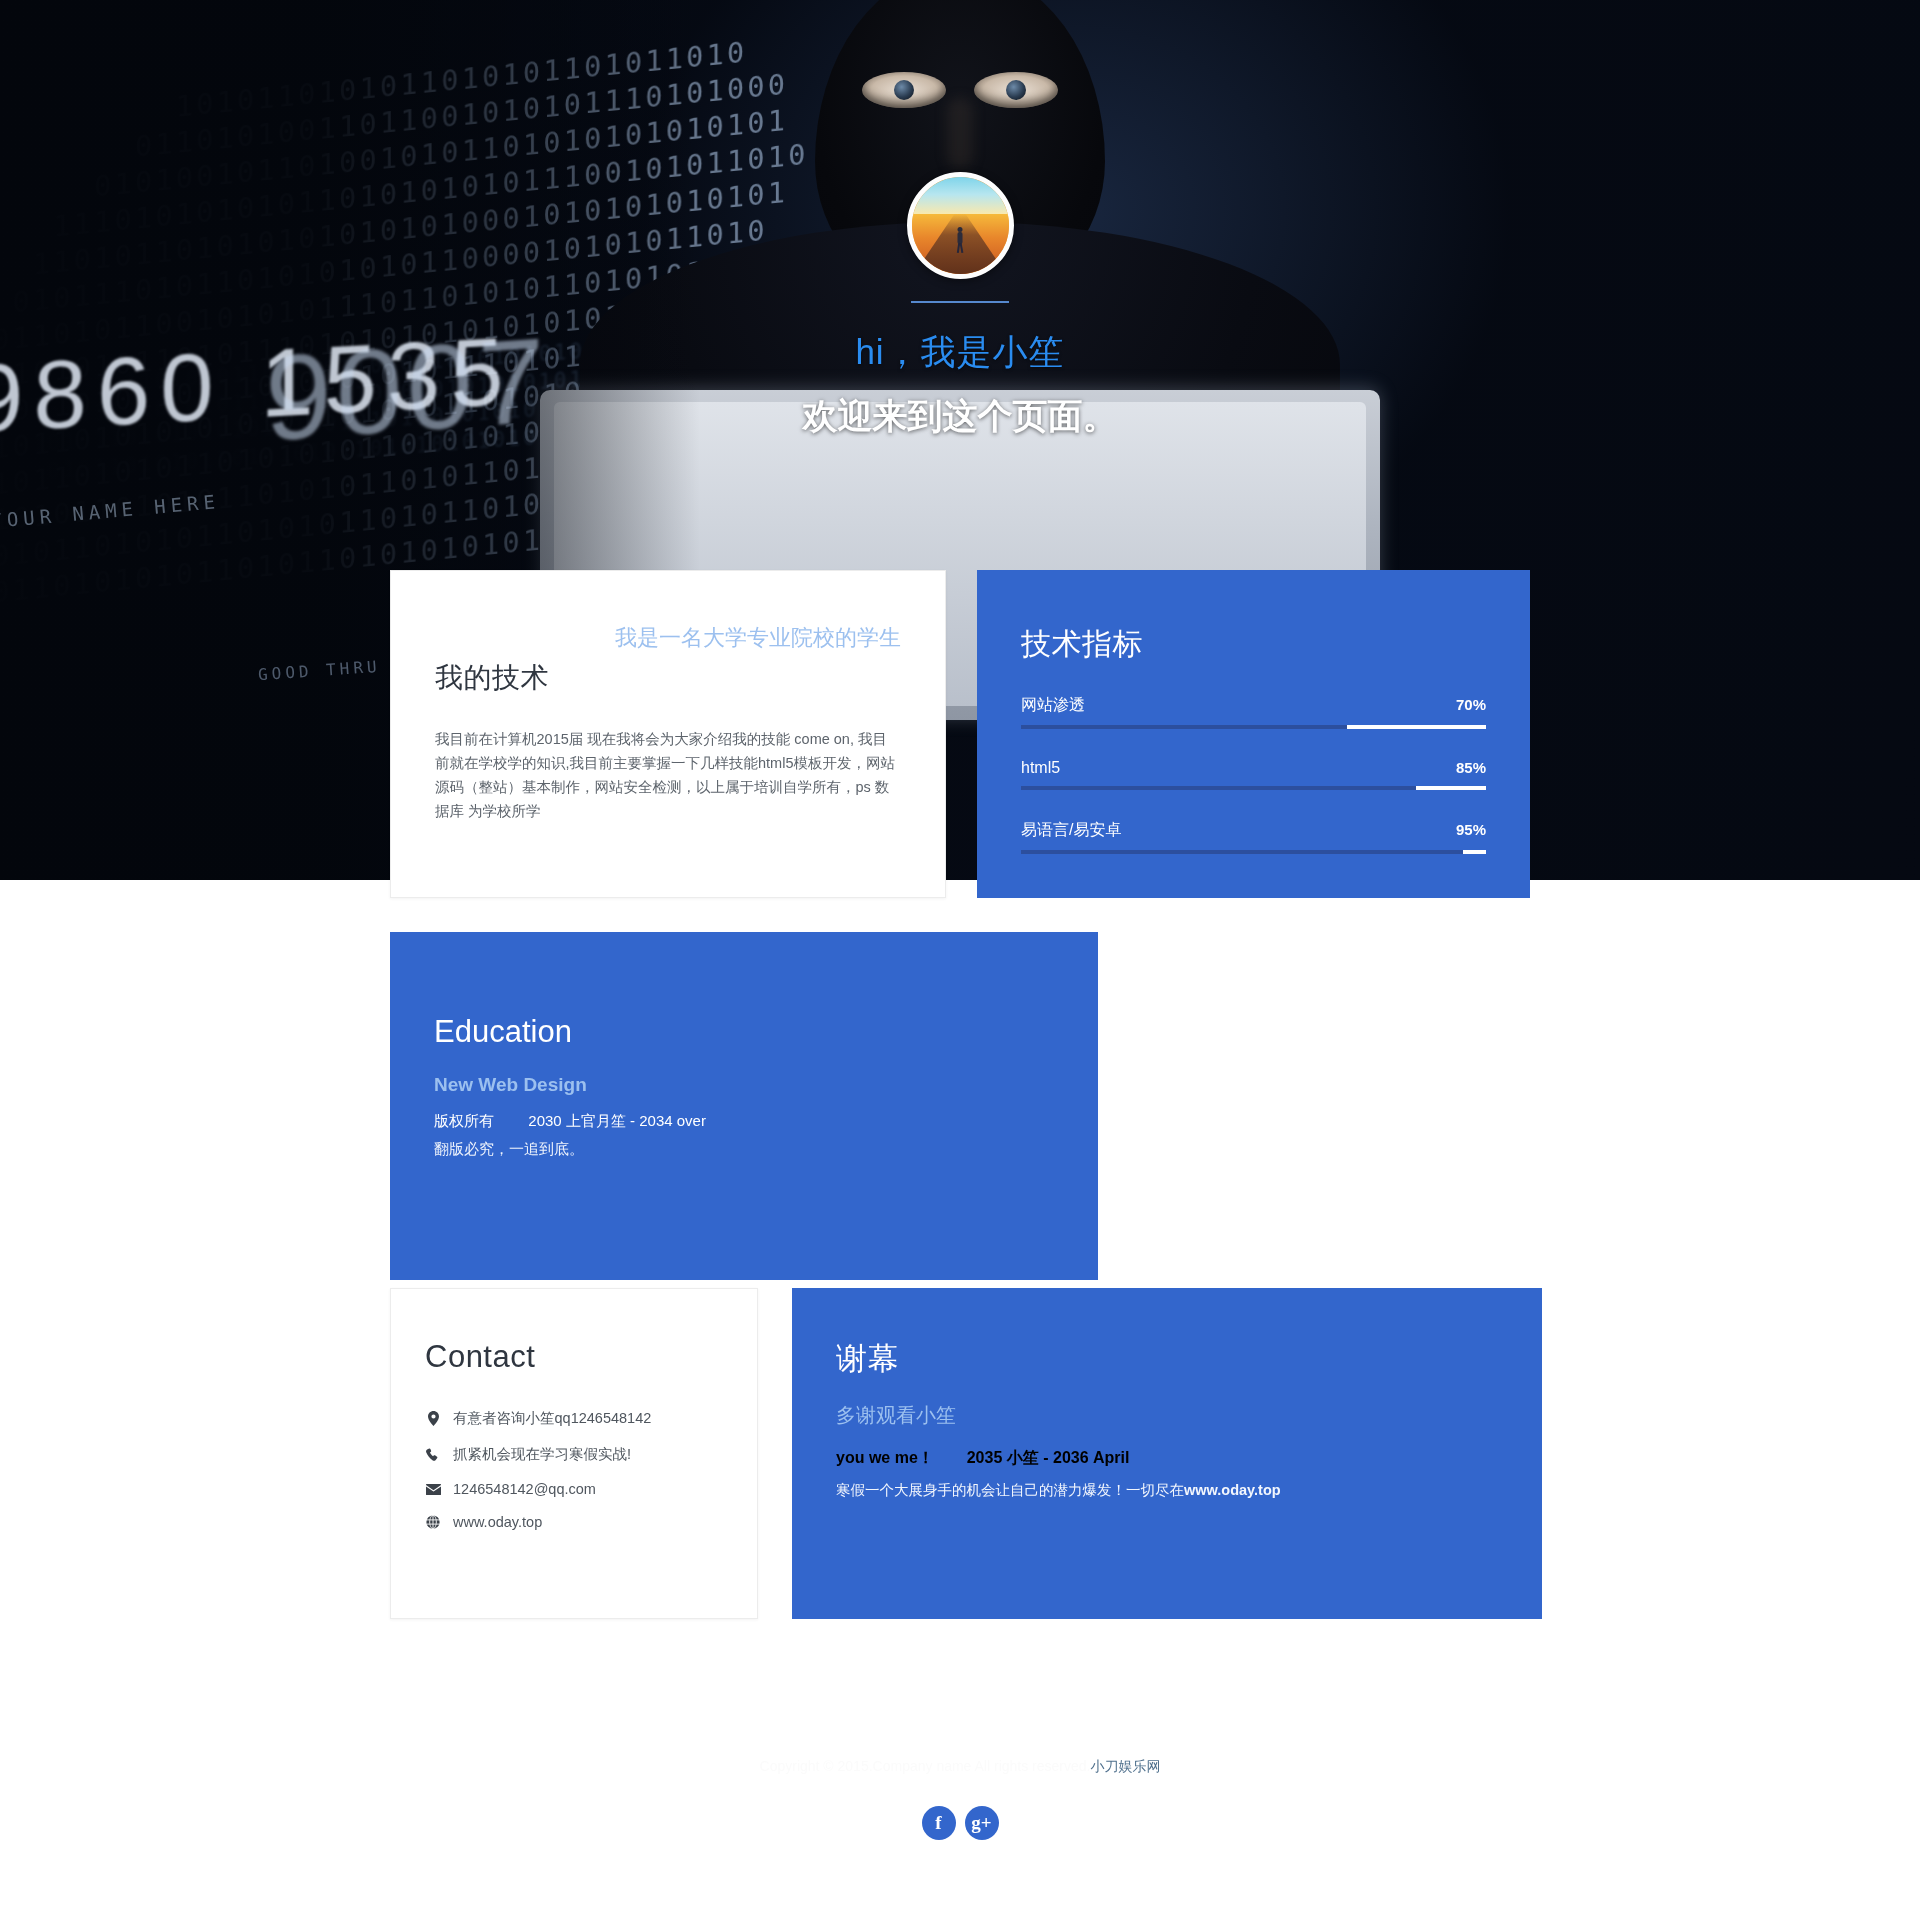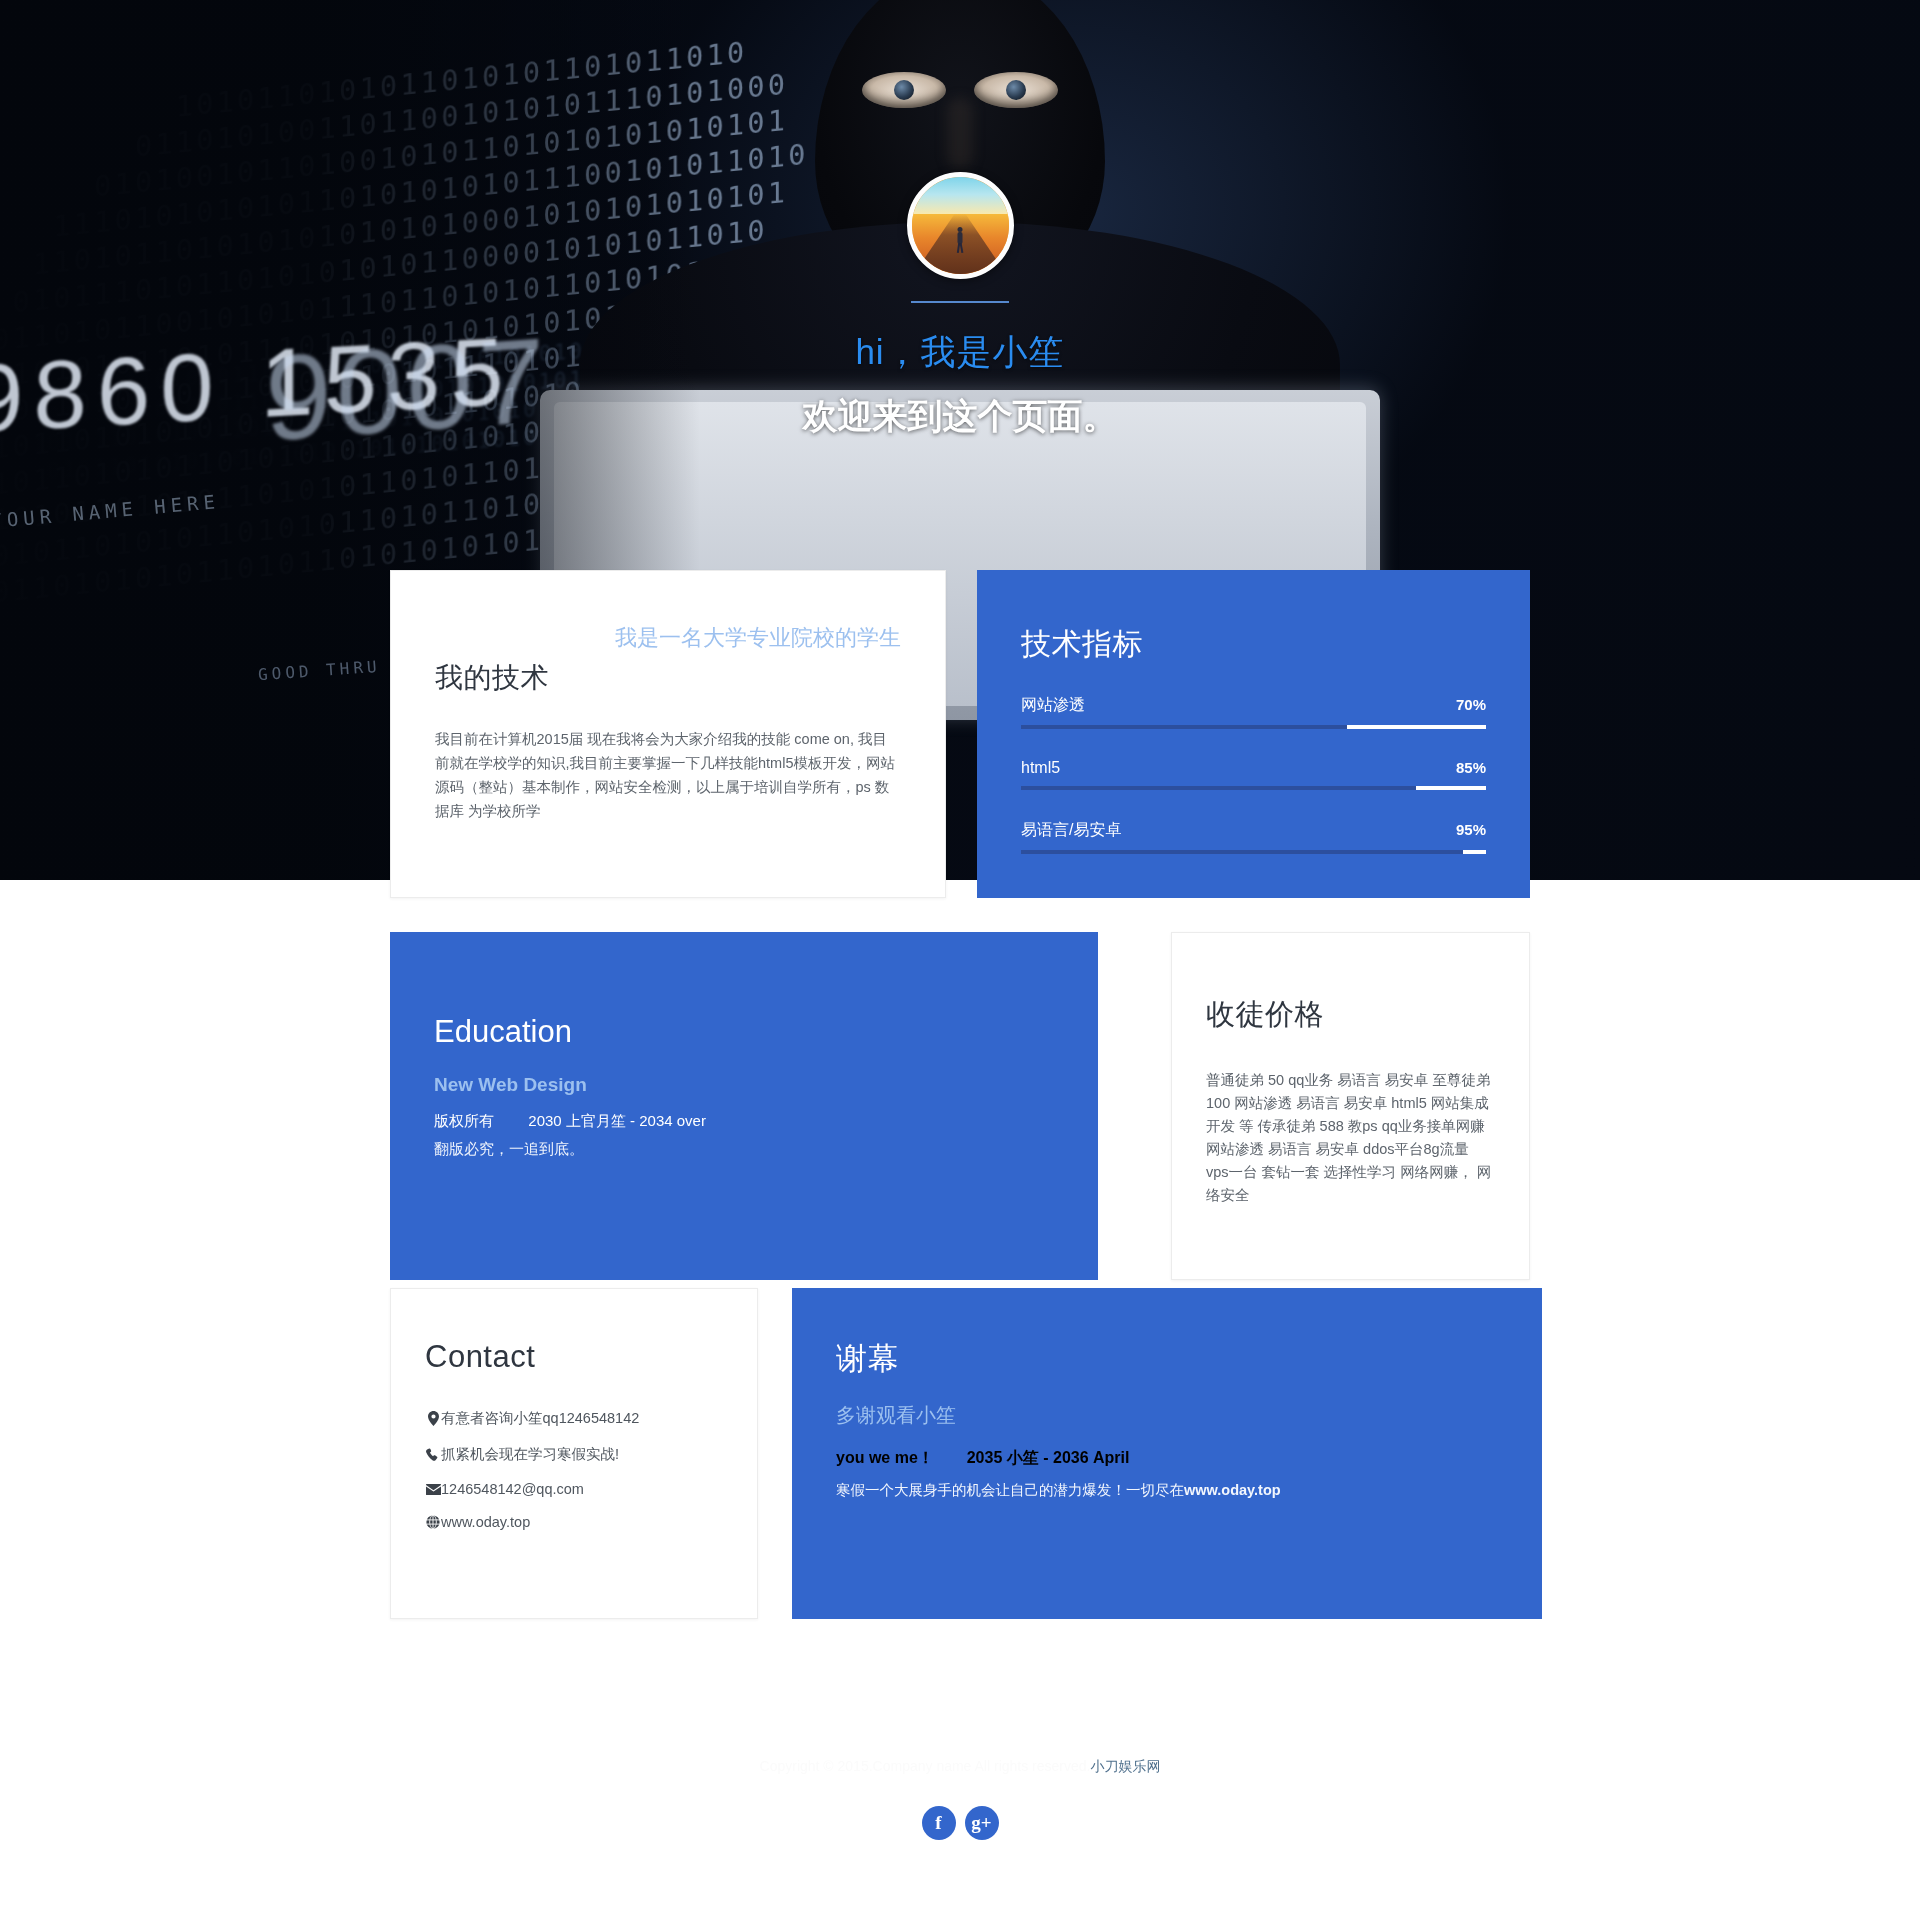--- a/index.html
+++ b/index.html
@@ -221,21 +221,21 @@
   .metric-fill { position:absolute; left:0; top:0; height:4px; background:#2c4f9e; }
 
   
   .edu-sub { margin-top:24px; font-size:19px; color:#9cc0ef; font-weight:700; }
   .edu-line1 { margin-top:16px; font-size:15px; color:#ffffff; }
   .edu-line1 b { font-weight:400; }
   .edu-line2 { margin-top:9px; font-size:15px; color:#eef3fc; }
 
   
   .contact-list { margin-top:34px; }
-  .contact-row { display:flex; align-items:center; margin-bottom:17px; font-size:14.5px; color:#4f565e; }
+  .contact-row { display:flex; align-items:center; gap:12px; margin-bottom:17px; font-size:14.5px; color:#4f565e; }
   .contact-row .ci { width:16px; display:flex; justify-content:center; color:#3b4149; }
   .contact-row .ci svg { display:block; }
 
   
   .th-sub { margin-top:22px; font-size:20px; color:#9cc0ef; }
   .th-line1 { margin-top:19px; font-size:16px; color:#000000; font-weight:700; }
   .th-line2 { margin-top:12px; font-size:14.5px; color:#f2f6fd; }
   .th-line2 b { font-weight:700; }
 
   
@@ -374,26 +374,20 @@
       <div class="edu-sub">New Web Design</div>
       <div class="edu-line1">
         <span>版权所有</span>
         <span style="display:inline-block;width:26px;"></span>
         <b>2030 上官月笙 - 2034 over</b>
       </div>
       <div class="edu-line2">翻版必究，一追到底。</div>
     </div>
   </div>
 
-  <div class="card card-white" id="pricing-card">
-    <div style="padding:62px 34px 0 34px;">
-      <h2 class="h2-dark" style="font-size:29px;">收徒价格</h2>
-      <p class="body-dark2">普通徒弟 50 qq业务 易语言 易安卓 至尊徒弟 100 网站渗透 易语言 易安卓 html5 网站集成开发 等 传承徒弟 588 教ps qq业务接单网赚 网站渗透 易语言 易安卓 ddos平台8g流量 vps一台 套钻一套 选择性学习 网络网赚， 网络安全</p>
-    </div>
-  </div>
 
   <div class="card card-white" id="contact-card">
     <div style="padding:50px 34px 0 34px;">
       <h2 class="h2-dark" style="font-size:31px;">Contact</h2>
       <div class="contact-list">
 
         <div class="contact-row">
           <span class="ci">
             <svg width="11" height="15" viewBox="0 0 11 15">
                 <path d="M5.5 0C2.46 0 0 2.46 0 5.5 0 9.6 5.5 15 5.5 15S11 9.6 11 5.5C11 2.46 8.54 0 5.5 0zm0 7.6a2.1 2.1 0 1 1 0-4.2 2.1 2.1 0 0 1 0 4.2z" fill="#3b4149"></path>

